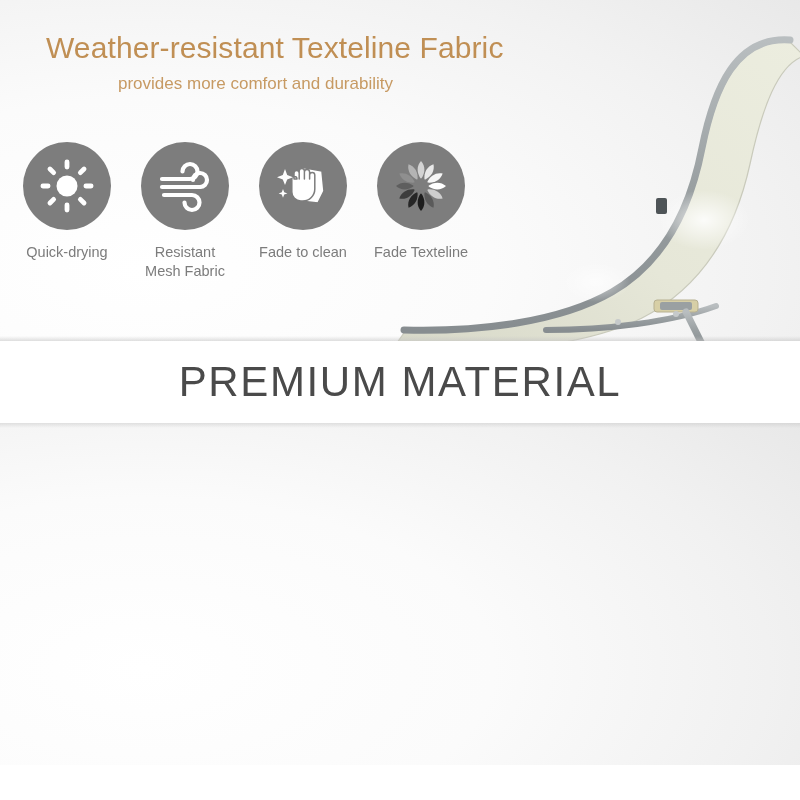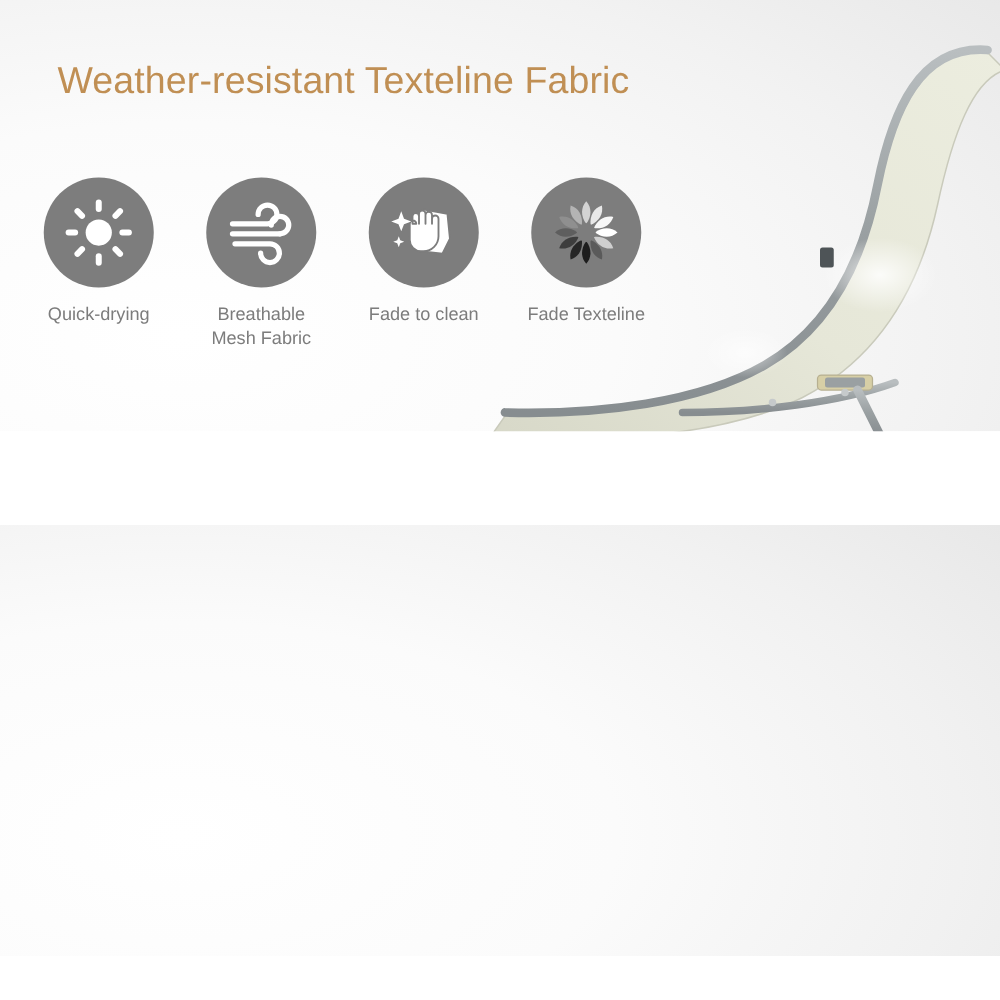--- a/index.html
+++ b/index.html
@@ -30,21 +30,21 @@
     background:
       radial-gradient(115% 130% at 18% 78%, #ffffff 0%, #fbfbfb 38%, #f2f2f2 68%, #e6e6e6 100%);
   }
   #section-bottom .sec-bg {
     background:
       radial-gradient(115% 130% at 18% 72%, #ffffff 0%, #fbfbfb 38%, #f1f1f1 68%, #e4e4e4 100%);
   }
 
   
   .head-wrap { position: absolute; z-index: 5; }
-  #top-head    { left: 46px; top: 48px; }
+  #top-head    { left: 46px; top: 31px; }
 
   .h-main {
     font-size: 30px;
     font-weight: 400;
     color: #c08f54;
     letter-spacing: .1px;
     white-space: nowrap;
     line-height: 1.15;
   }
   .h-sub {
@@ -57,21 +57,21 @@
   }
   #top-head .h-sub    { margin-left: 72px; }
 
   
   .features {
     position: absolute;
     z-index: 5;
     display: flex;
     align-items: flex-start;
   }
-  #top-features    { left: 20px; top: 142px; gap: 12px; }
+  #top-features    { left: 8px; top: 142px; }
 
   .feature {
     width: 118px;
     display: flex;
     flex-direction: column;
     align-items: center;
   }
   #top-features .feature    { width: 118px; }
 
   .fcircle {
@@ -177,20 +177,21 @@
         <circle cx="232" cy="292" r="3" fill="#c6cacb"></circle>
         <circle cx="290" cy="284" r="3" fill="#c6cacb"></circle>
         <rect x="270" y="168" width="11" height="16" rx="2" fill="#4e5457"></rect>
 
         <path d="M300 282 L318 318" stroke="url(#frmTop)" stroke-width="7" stroke-linecap="round" fill="none"></path>
       </svg>
     </div>
 
     <div class="head-wrap" id="top-head">
       <div class="h-main">Weather-resistant Texteline Fabric</div>
+      <div class="h-sub">provides more comfort and durability</div>
     </div>
 
     <div class="features" id="top-features">
 
       <div class="feature">
         <div class="fcircle">
           <svg width="56" height="56" viewBox="0 0 56 56">
             <circle cx="28" cy="28" r="10.5" fill="#fff"></circle>
             <g fill="#fff">
               <rect x="25.6" y="1.5" width="4.8" height="10" rx="2.4"></rect>
@@ -211,21 +212,21 @@
         <div class="fcircle">
           <svg width="62" height="62" viewBox="0 0 62 62">
             <g fill="none" stroke="#fff" stroke-width="4.2" stroke-linecap="round">
               <path d="M8 24 H36 a7.5 7.5 0 1 0 -7.5 -7.5"></path>
               <path d="M8 32 H46"></path>
               <path d="M10 40 H38 a7.5 7.5 0 1 1 -7.5 7.5"></path>
               <path d="M46 32 a7 7 0 1 0 -7 -7"></path>
             </g>
           </svg>
         </div>
-        <div class="flabel">Breathable
+        <div class="flabel">Resistant
 Mesh Fabric</div>
       </div>
 
       <div class="feature">
         <div class="fcircle">
           <svg width="58" height="58" viewBox="0 0 58 58">
 
             <path d="M26 10 L48 14 L50 34 L44 46 L26 44 Z" fill="#fff" stroke="#7d7d7d" stroke-width="1.6" stroke-linejoin="round"></path>
 
             <path d="M20 22 v-6 a2.6 2.6 0 0 1 5.2 0 v6
@@ -284,20 +285,23 @@
             </g>
             <circle cx="0" cy="0" r="7.5" fill="#7d7d7d"></circle>
           </svg>
         </div>
         <div class="flabel">Fade Texteline</div>
       </div>
 
     </div>
   </div>
 
+  <div id="banner">
+    <div id="banner-text">PREMIUM MATERIAL</div>
+  </div>
 
   <div class="section" id="section-bottom">
     <div class="sec-bg"></div>
 
   </div>
 
   <div id="bottom-strip"></div>
 
 </div>
 

